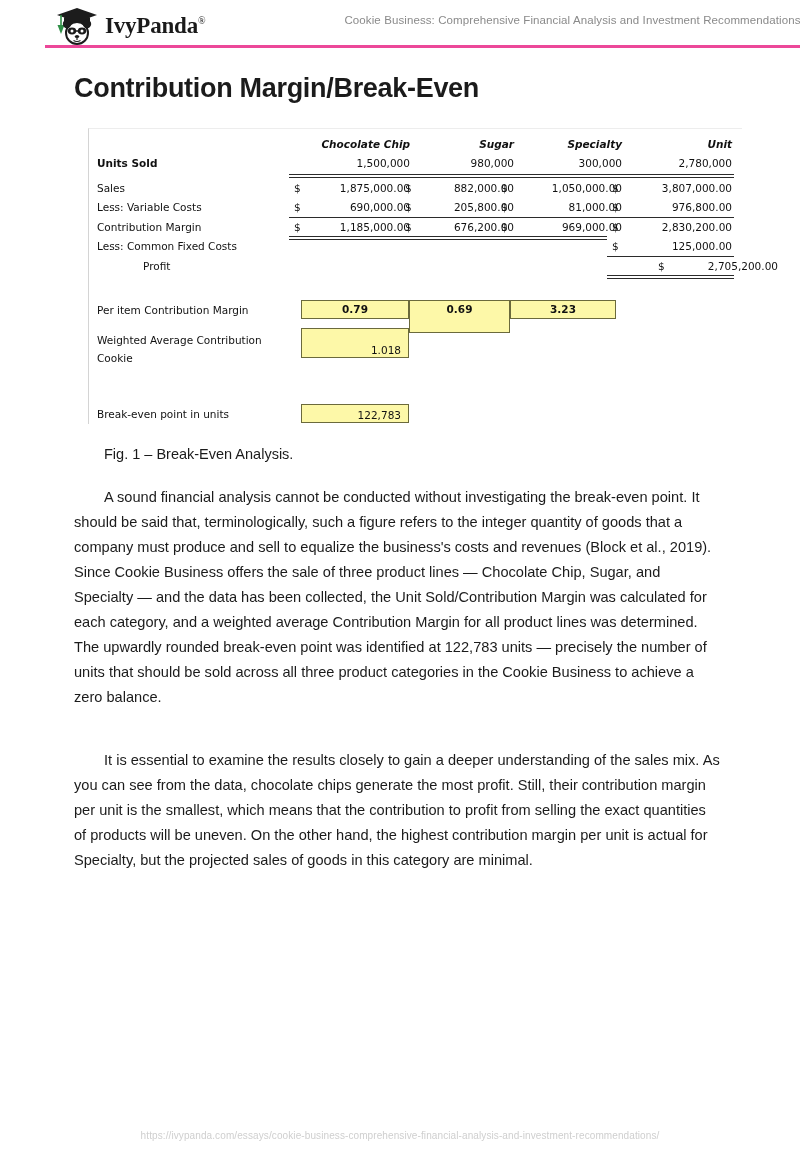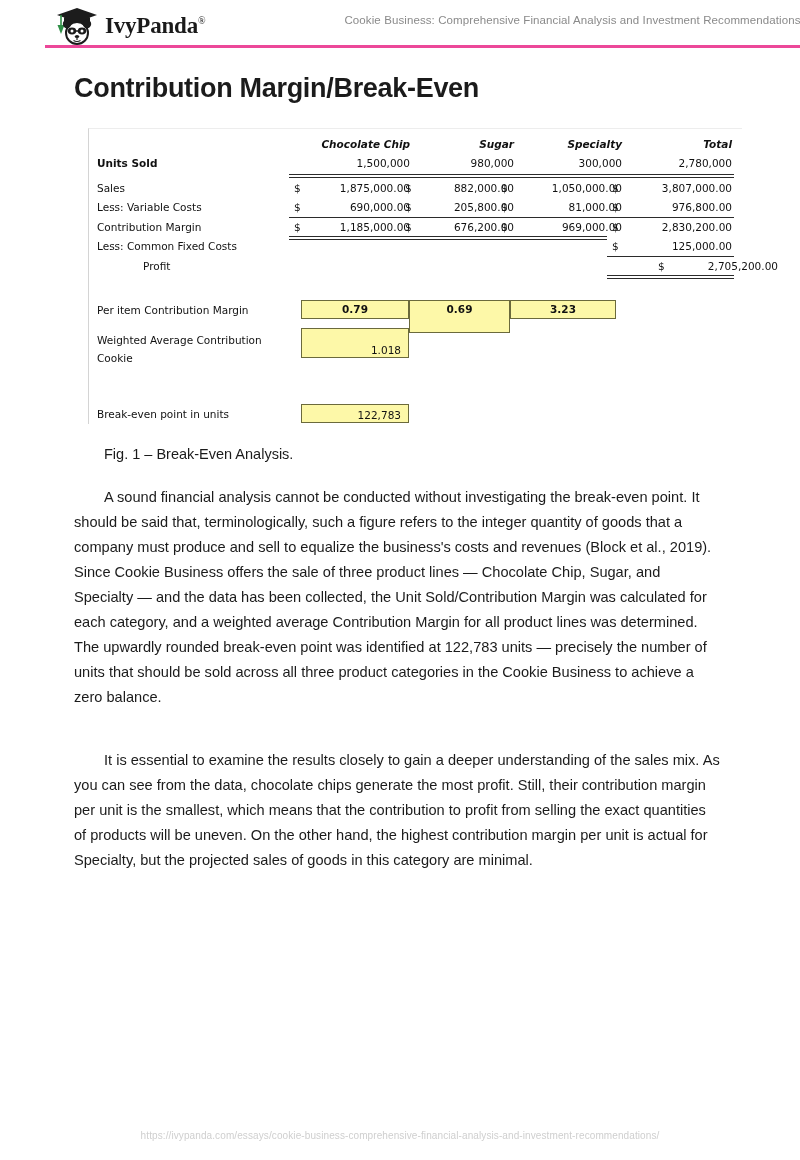--- a/index.html
+++ b/index.html
@@ -257,21 +257,21 @@
 
   <h1 class="section-title">Contribution Margin/Break-Even</h1>
 
   <div class="figure">
     <div class="xl">
 
       <div class="xl-row" style="top:6px;">
         <span class="hdr c1">Chocolate Chip</span>
         <span class="hdr c2">Sugar</span>
         <span class="hdr c3">Specialty</span>
-        <span class="hdr c4">Total</span>
+        <span class="hdr c4">Unit</span>
       </div>
 
       <div class="xl-row" style="top:25px;">
         <span class="lbl bold">Units Sold</span>
         <span class="cell c1">1,500,000</span>
         <span class="cell c2">980,000</span>
         <span class="cell c3">300,000</span>
         <span class="cell c4">2,780,000</span>
       </div>
 

